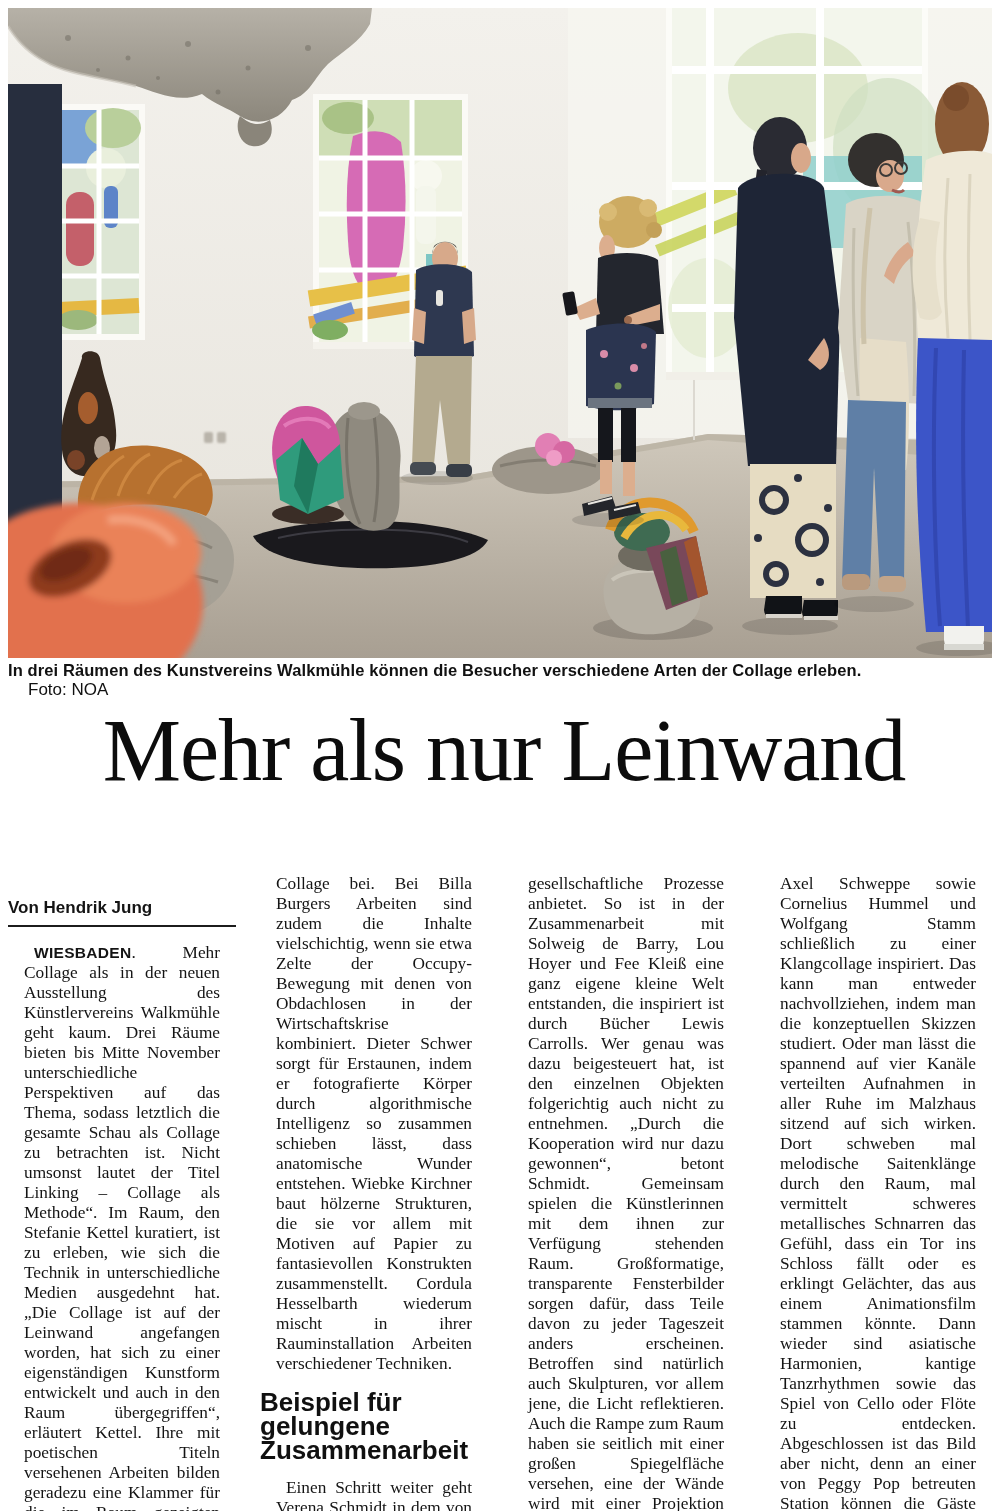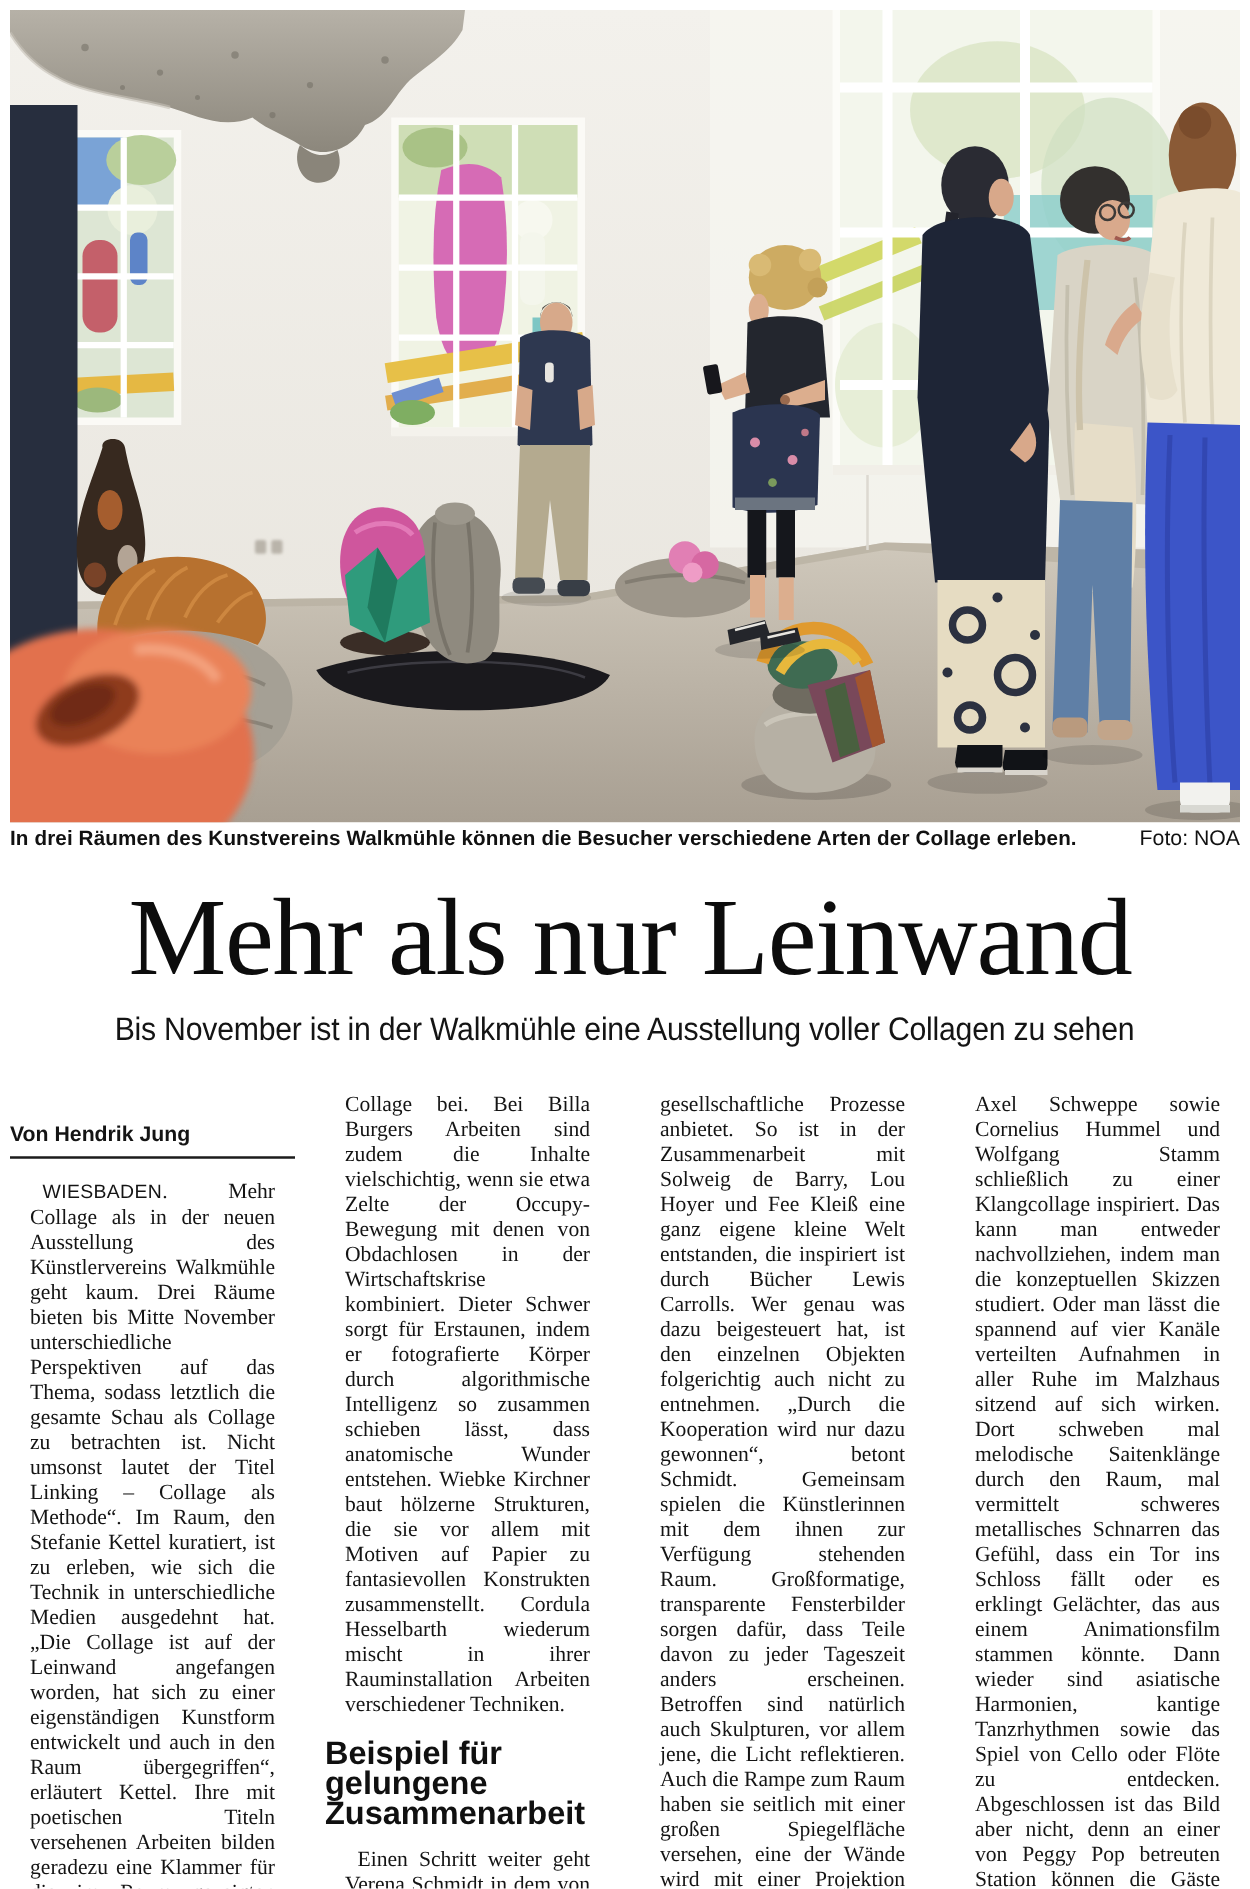--- a/index.html
+++ b/index.html
@@ -3,42 +3,42 @@
 <meta charset="utf-8">
 <style>
   html,body { margin:0; padding:0; background:#ffffff; }
   .page { position:relative; width:1000px; height:1511px; background:#fff; overflow:hidden;
           font-family:"Liberation Sans", sans-serif; color:#111; }
 
   .photo { position:absolute; left:8px; top:8px; width:984px; height:650px; overflow:hidden; background:#eeece6; }
   .photo svg { display:block; }
 
   .caption-row { position:absolute; left:8px; top:661px; width:984px; display:flex;
-                 justify-content:space-between; align-items:baseline; }
+                 justify-content:space-between; align-items:baseline;flex-direction:column; }
   .caption { font-size:16.5px; font-weight:700; letter-spacing:0.1px; }
   .credit  { font-size:17px; font-weight:400; white-space:nowrap; padding-left:20px; }
 
   .headline { position:absolute; left:0; top:703px; width:1000px; text-align:center;
               font-family:"Liberation Serif", serif; font-weight:400; font-size:88px;
               line-height:1.0; letter-spacing:-1px; color:#0c0c0c; }
 
   .subheadline-wrap { position:absolute; left:0; top:808px; width:1000px; text-align:center; }
   .subheadline { display:inline-block; font-size:26px; font-weight:400; color:#141414;
                  transform:scaleX(0.93); transform-origin:center; letter-spacing:-0.2px; }
 
   .article { position:absolute; left:8px; top:858px; width:984px; height:653px;
              display:flex; gap:24px; overflow:hidden; }
   .col { width:228px; flex:0 0 228px;
          font-family:"Liberation Serif", serif; font-size:17.3px; line-height:20px;
          text-align:justify; color:#141414; }
   .col p { margin:16px; }
   .byline { font-family:"Liberation Sans", sans-serif; font-size:17px; font-weight:700;
             padding-bottom:7px; border-bottom:2px solid #1c1c1c; margin-bottom:16px;
             text-align:left;margin-top:40px; }
-  .lead-loc { font-family:"Liberation Sans", sans-serif; font-size:15.5px; font-weight:400;
+  .lead-loc { font-family:"Liberation Sans", sans-serif; font-size:15.5px; font-weight:700;
               letter-spacing:0.3px; }
   .indent { text-indent:10px; }
   .subheading { font-family:"Liberation Sans", sans-serif; font-size:26px; line-height:24px;
                 font-weight:700; text-align:left; margin:14px 0 11px 0; color:#101010; }
 </style>
 </head>
 <body>
 
 <div class="page">
 
@@ -326,23 +326,20 @@
       </g>
     </svg>
   </div>
 
   <div class="caption-row">
     <span class="caption">In drei Räumen des Kunstvereins Walkmühle können die Besucher verschiedene Arten der Collage erleben.</span>
     <span class="credit">Foto: NOA</span>
   </div>
 
   <h1 class="headline" style="margin:4px;">Mehr als nur Leinwand</h1>
-  <div class="subheadline-wrap">
-    <span class="subheadline">Bis November ist in der Walkmühle eine Ausstellung voller Collagen zu sehen</span>
-  </div>
 
   <div class="article">
 
     <div class="col">
       <div class="byline">Von Hendrik Jung</div>
       <p class="indent"><b class="lead-loc">WIESBADEN</b><span>. Mehr Collage als in der neuen Ausstellung des Künstlervereins Walkmühle geht kaum. Drei Räume bieten bis Mitte November unterschiedliche Perspektiven auf das Thema, sodass letztlich die gesamte Schau als Collage zu betrachten ist. Nicht umsonst lautet der Titel Linking – Collage als Methode“. Im Raum, den Stefanie Kettel kuratiert, ist zu erleben, wie sich die Technik in unterschiedliche Medien ausgedehnt hat. „Die Collage ist auf der Leinwand angefangen worden, hat sich zu einer eigenständigen Kunstform entwickelt und auch in den Raum übergegriffen“, erläutert Kettel. Ihre mit poetischen Titeln versehenen Arbeiten bilden geradezu eine Klammer für die im Raum gezeigten Werke. Schließlich erzeugt sie nicht nur durch die Zusammenstellung bestehender Motive auf der Leinwand neue Zusammenhänge, sondern steuert auch eine Video-</span></p>
     </div>
 
     <div class="col">
       <p>Collage bei. Bei Billa Burgers Arbeiten sind zudem die Inhalte vielschichtig, wenn sie etwa Zelte der Occupy-Bewegung mit denen von Obdachlosen in der Wirtschaftskrise kombiniert. Dieter Schwer sorgt für Erstaunen, indem er fotografierte Körper durch algorithmische Intelligenz so zusammen schieben lässt, dass anatomische Wunder entstehen. Wiebke Kirchner baut hölzerne Strukturen, die sie vor allem mit Motiven auf Papier zu fantasievollen Konstrukten zusammenstellt. Cordula Hesselbarth wiederum mischt in ihrer Rauminstallation Arbeiten verschiedener Techniken.</p>

